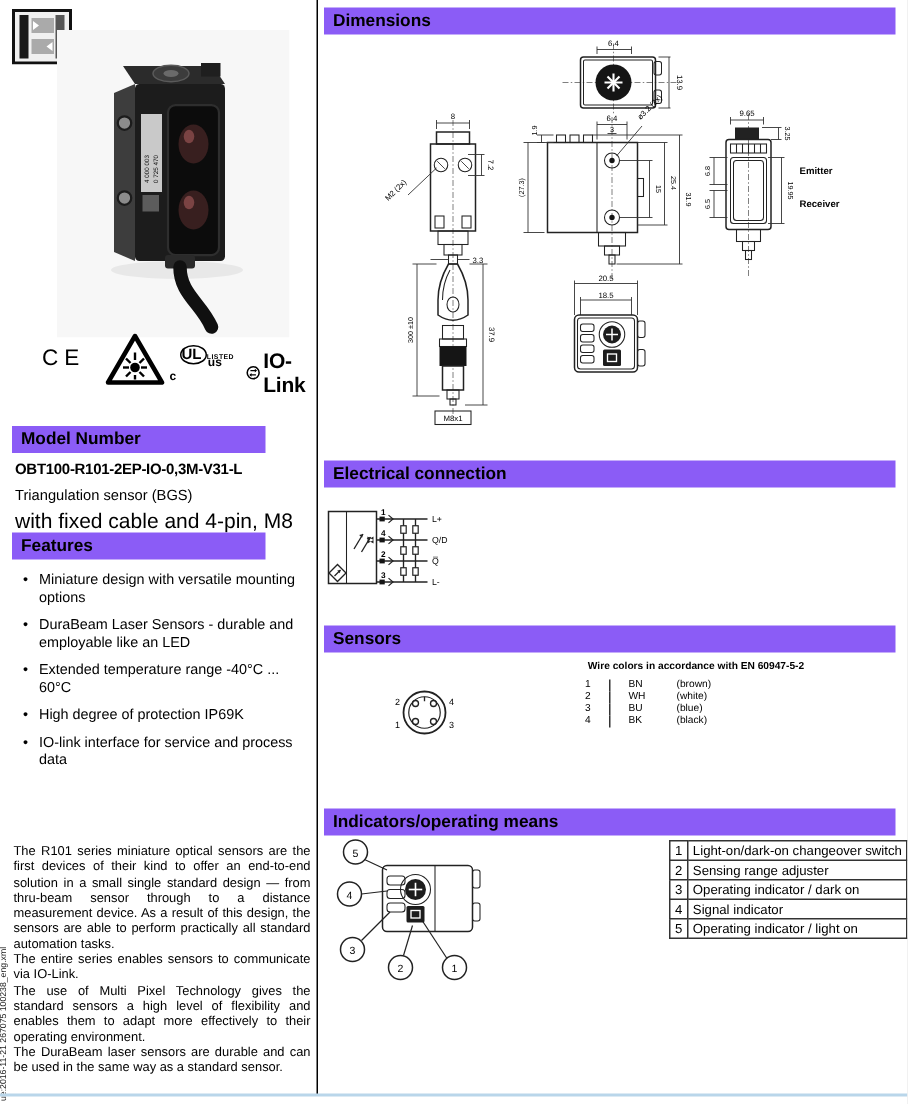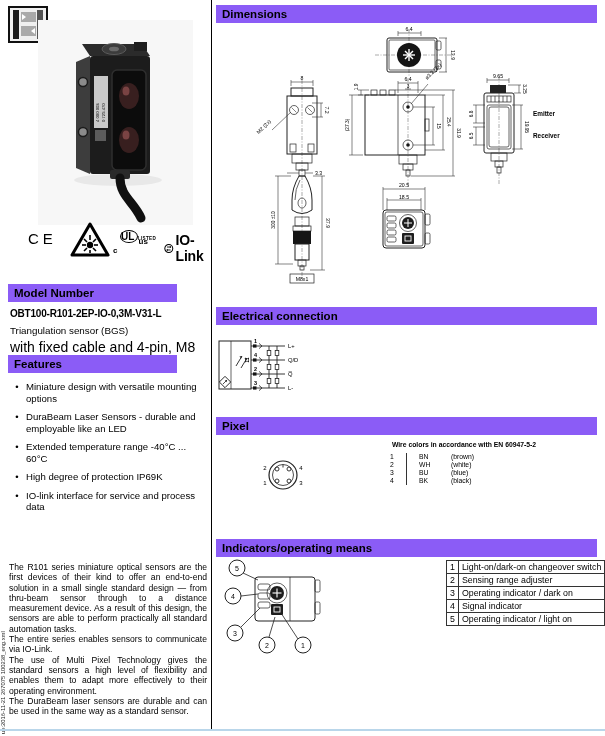--- a/index.html
+++ b/index.html
@@ -417,21 +417,21 @@
     <text x="37" y="7" font-size="5.5" font-weight="bold">1</text>
     <text x="37" y="21" font-size="5.5" font-weight="bold">4</text>
     <text x="37" y="35" font-size="5.5" font-weight="bold">2</text>
     <text x="37" y="49" font-size="5.5" font-weight="bold">3</text>
     <text x="71" y="12" font-size="5.8">L+</text>
     <text x="71" y="26" font-size="5.8">Q/D</text>
     <text x="71" y="40" font-size="5.8">Q̅</text>
     <text x="71" y="54" font-size="5.8">L-</text>
   </svg>
 
-  <div class="bar bar-r" style="top:417px"><span>Pixel</span></div>
+  <div class="bar bar-r" style="top:417px"><span>Sensors</span></div>
 
   <svg class="pinout-conn" width="62" height="50" viewBox="0 0 62 50">
     <circle cx="31" cy="25" r="14" fill="none" stroke="#222" stroke-width="1.2"></circle>
     <circle cx="31" cy="25" r="10.5" fill="none" stroke="#222" stroke-width="0.8"></circle>
     <circle cx="25" cy="19" r="2" fill="none" stroke="#222" stroke-width="0.9"></circle>
     <circle cx="37" cy="19" r="2" fill="none" stroke="#222" stroke-width="0.9"></circle>
     <circle cx="25" cy="31" r="2" fill="none" stroke="#222" stroke-width="0.9"></circle>
     <circle cx="37" cy="31" r="2" fill="none" stroke="#222" stroke-width="0.9"></circle>
     <line x1="31" y1="14.5" x2="31" y2="17.5" stroke="#222" stroke-width="0.9"></line>
     <text x="13" y="20" font-size="6" text-anchor="middle">2</text>

